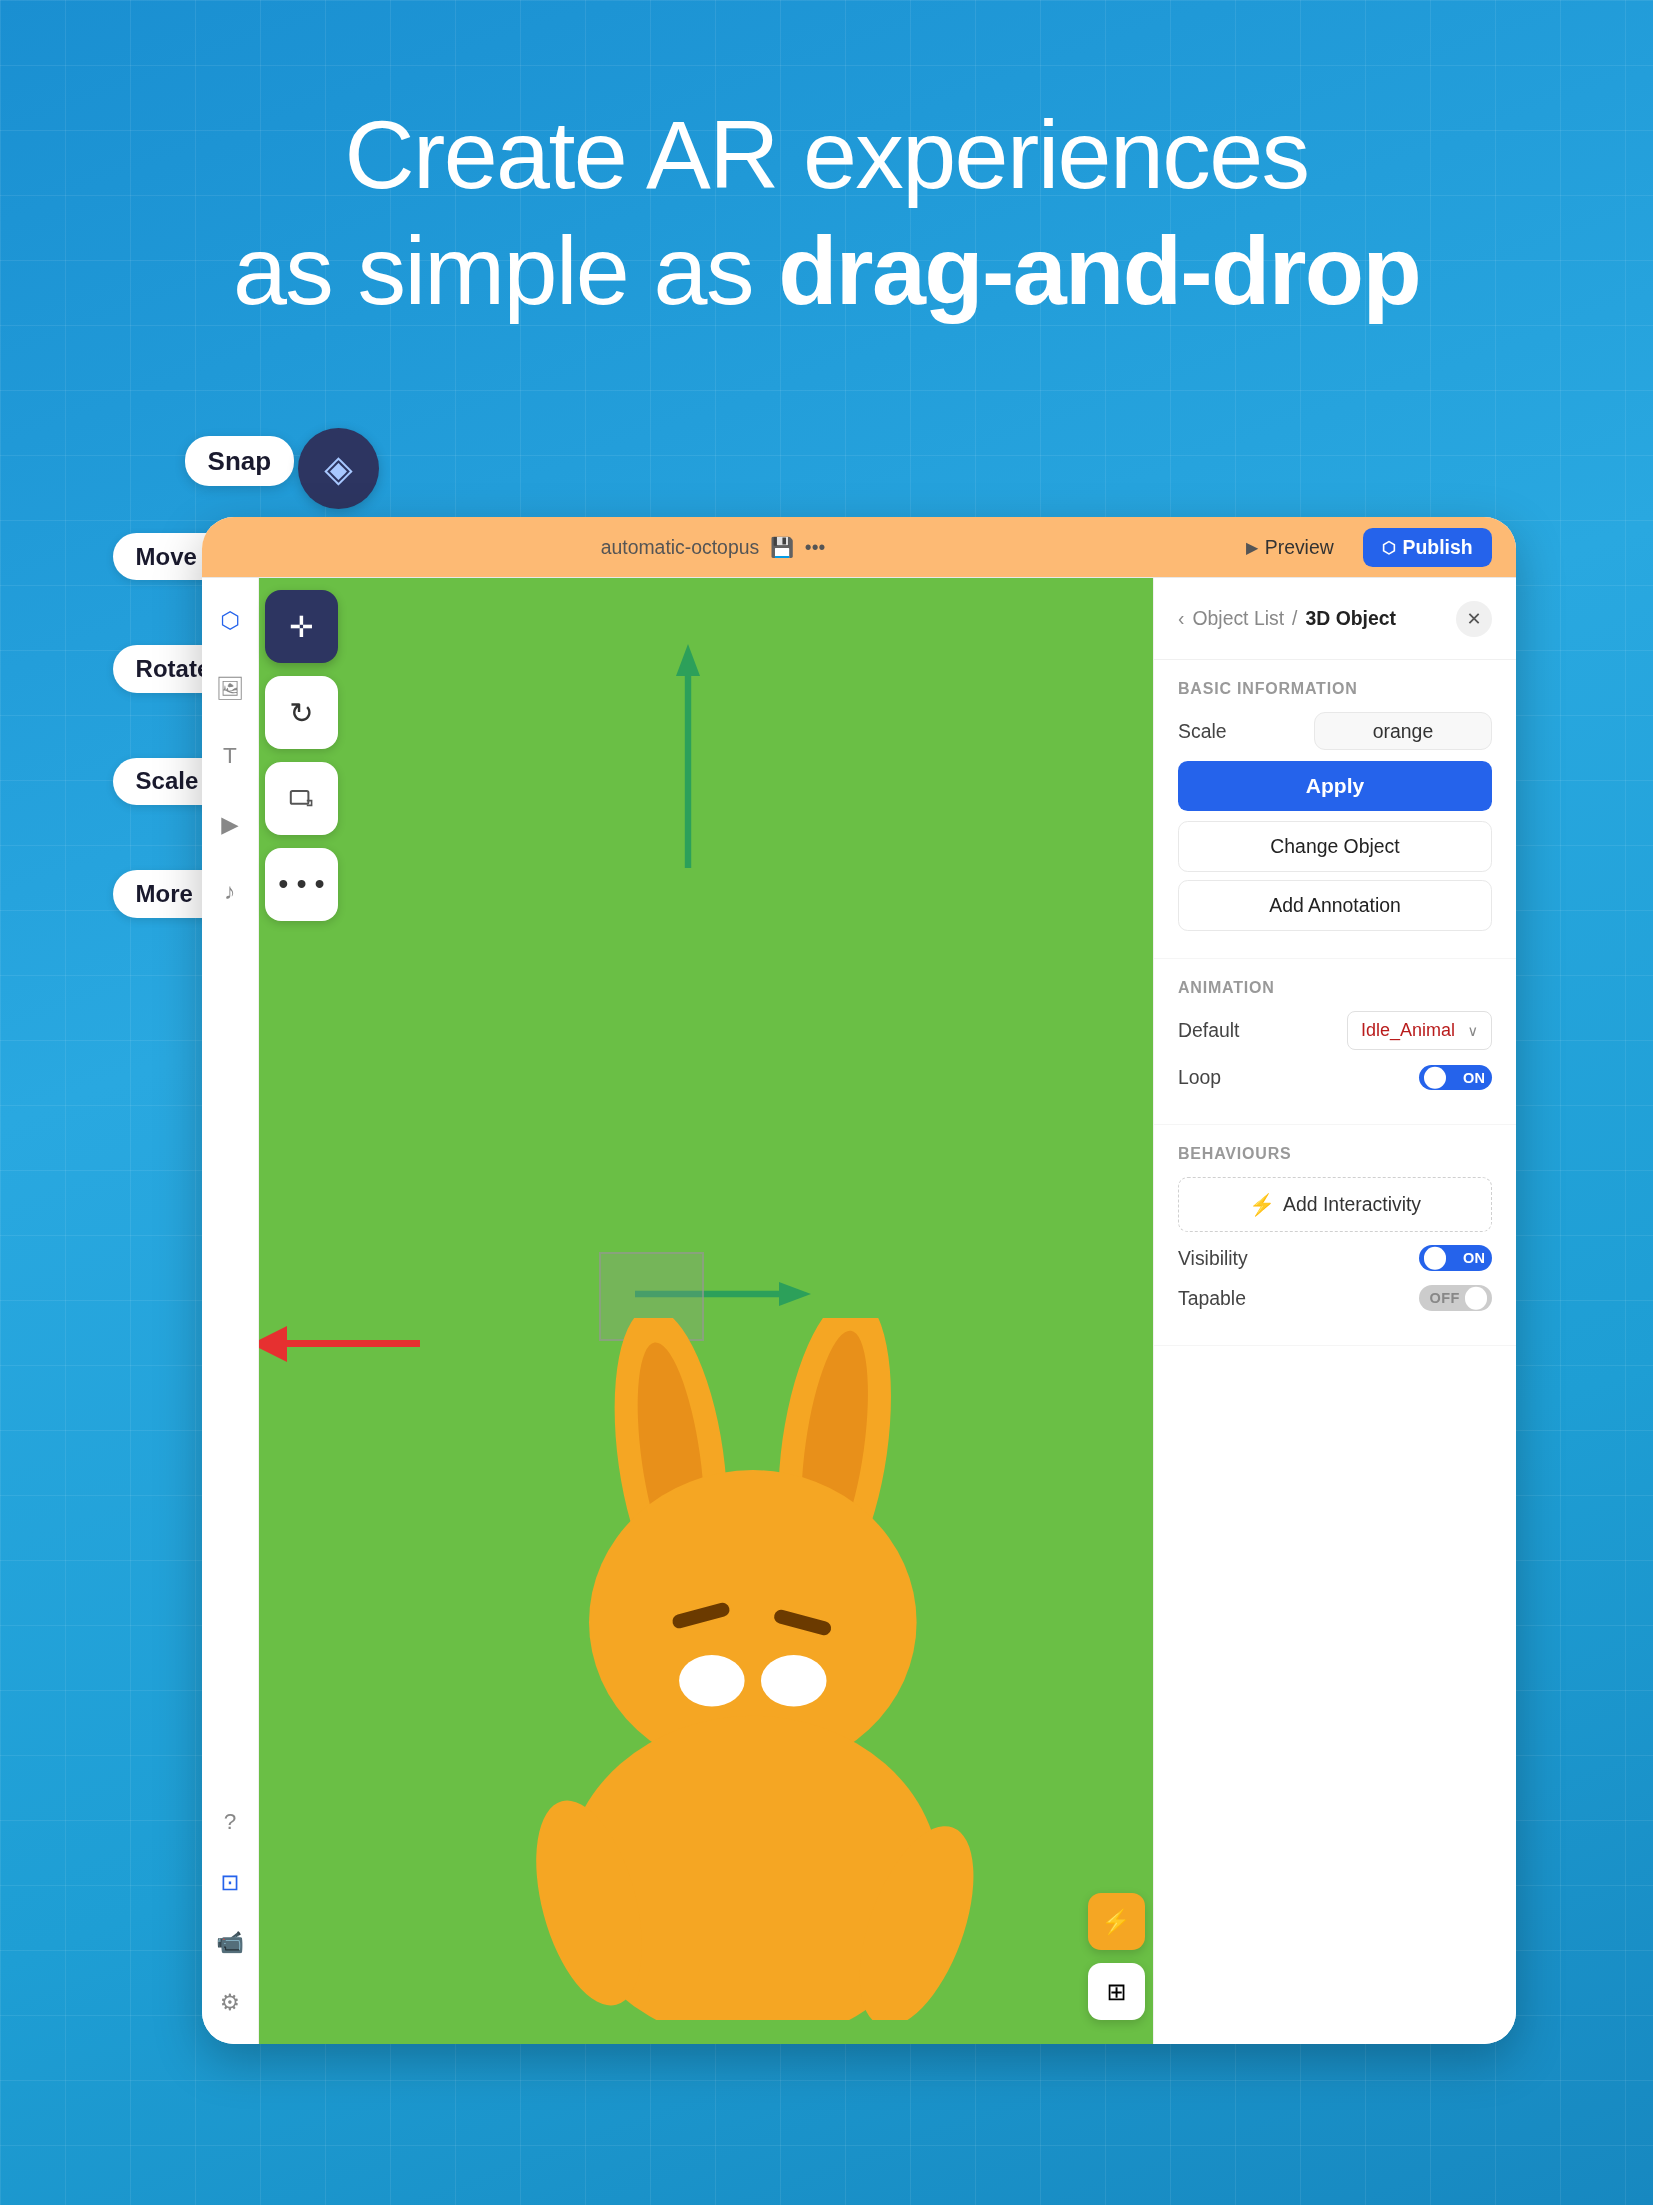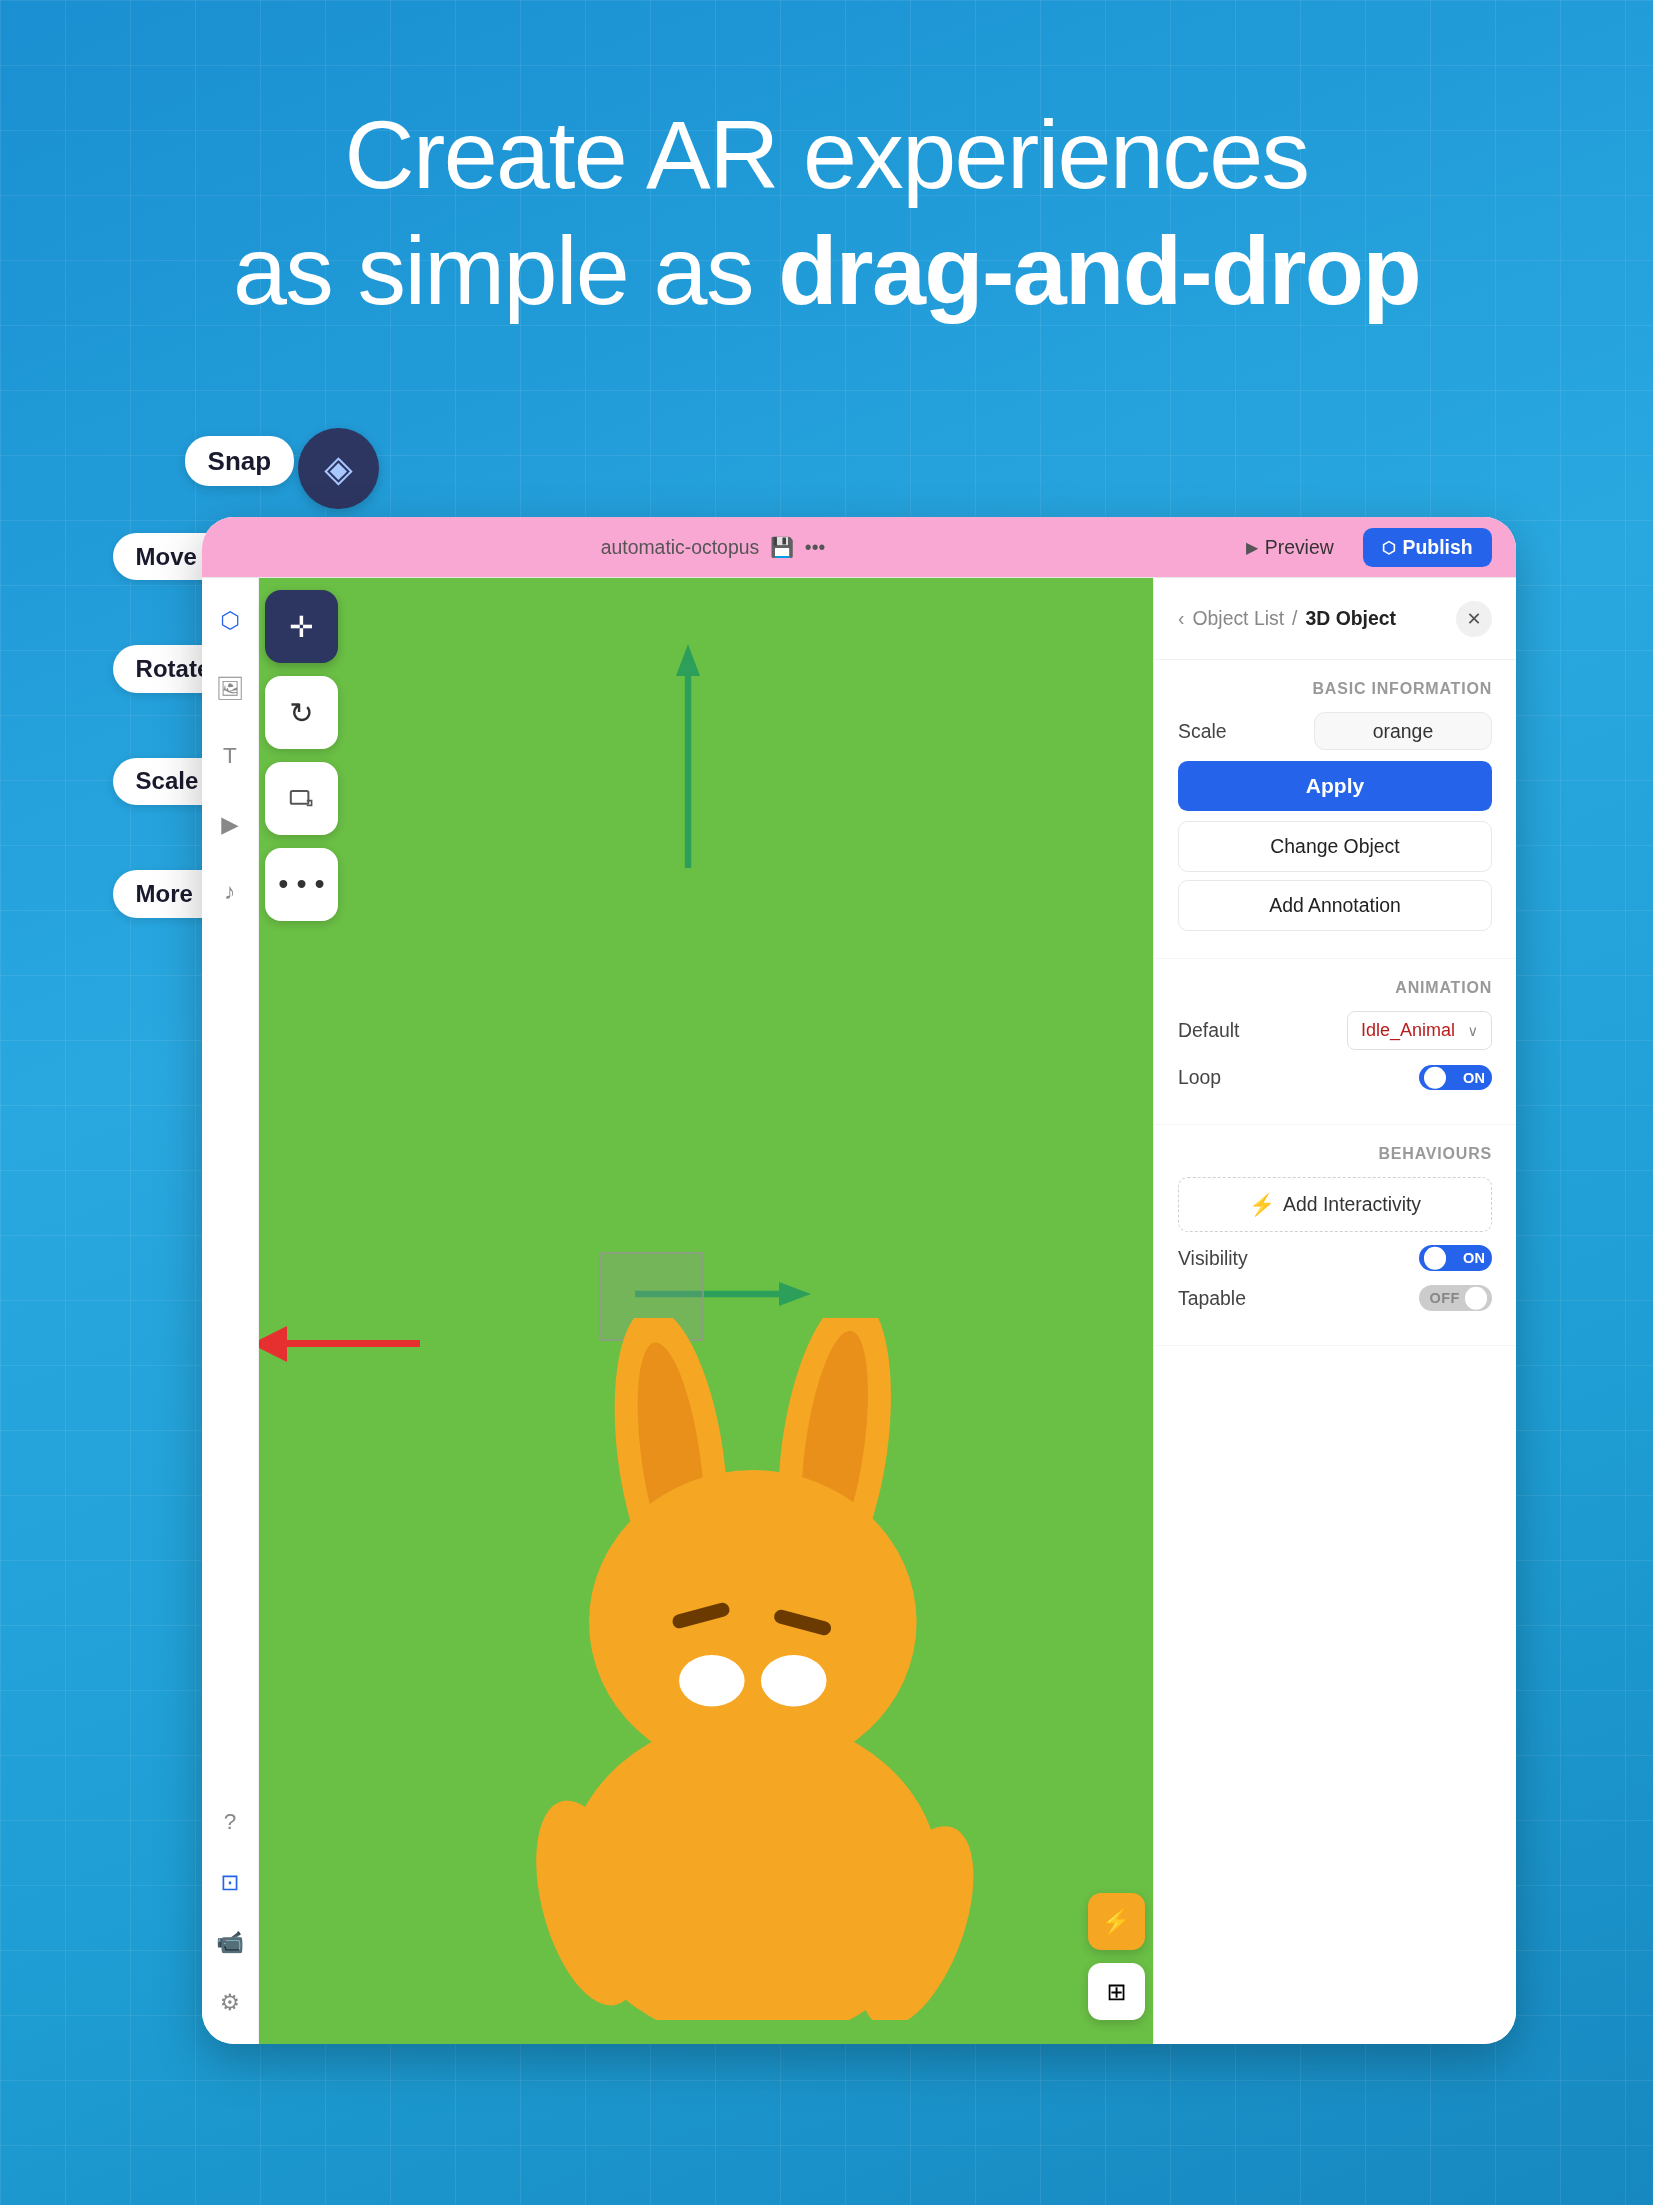--- a/index.html
+++ b/index.html
@@ -118,21 +118,21 @@
       bottom: 0;
       background: white;
       border-radius: 32px;
       overflow: hidden;
       box-shadow: 0 16px 48px rgba(0,0,0,0.25);
     }
 
     
     .editor-header {
       height: 61px;
-      background: #f9a8d4;
+      background: #fdba74;
       border-bottom: 0.8px solid #e8e8e8;
       display: flex;
       align-items: center;
       padding: 0 24px;
       gap: 16px;
     }
     .editor-filename {
       font-size: 19.4px;
       color: #555;
       flex: 1;
@@ -332,21 +332,20 @@
       padding: 19.4px 24px;
       border-bottom: 0.8px solid #f5f5f5;
     }
     .section-title {
       font-size: 16px;
       font-weight: 700;
       color: #999;
       text-transform: uppercase;
       letter-spacing: 0.8px;
       margin-bottom: 14.5px;
-      text-align: right;
     }
 
     
     .field-row {
       display: flex;
       align-items: center;
       justify-content: space-between;
       margin-bottom: 11.3px;
     }
     .field-label {

